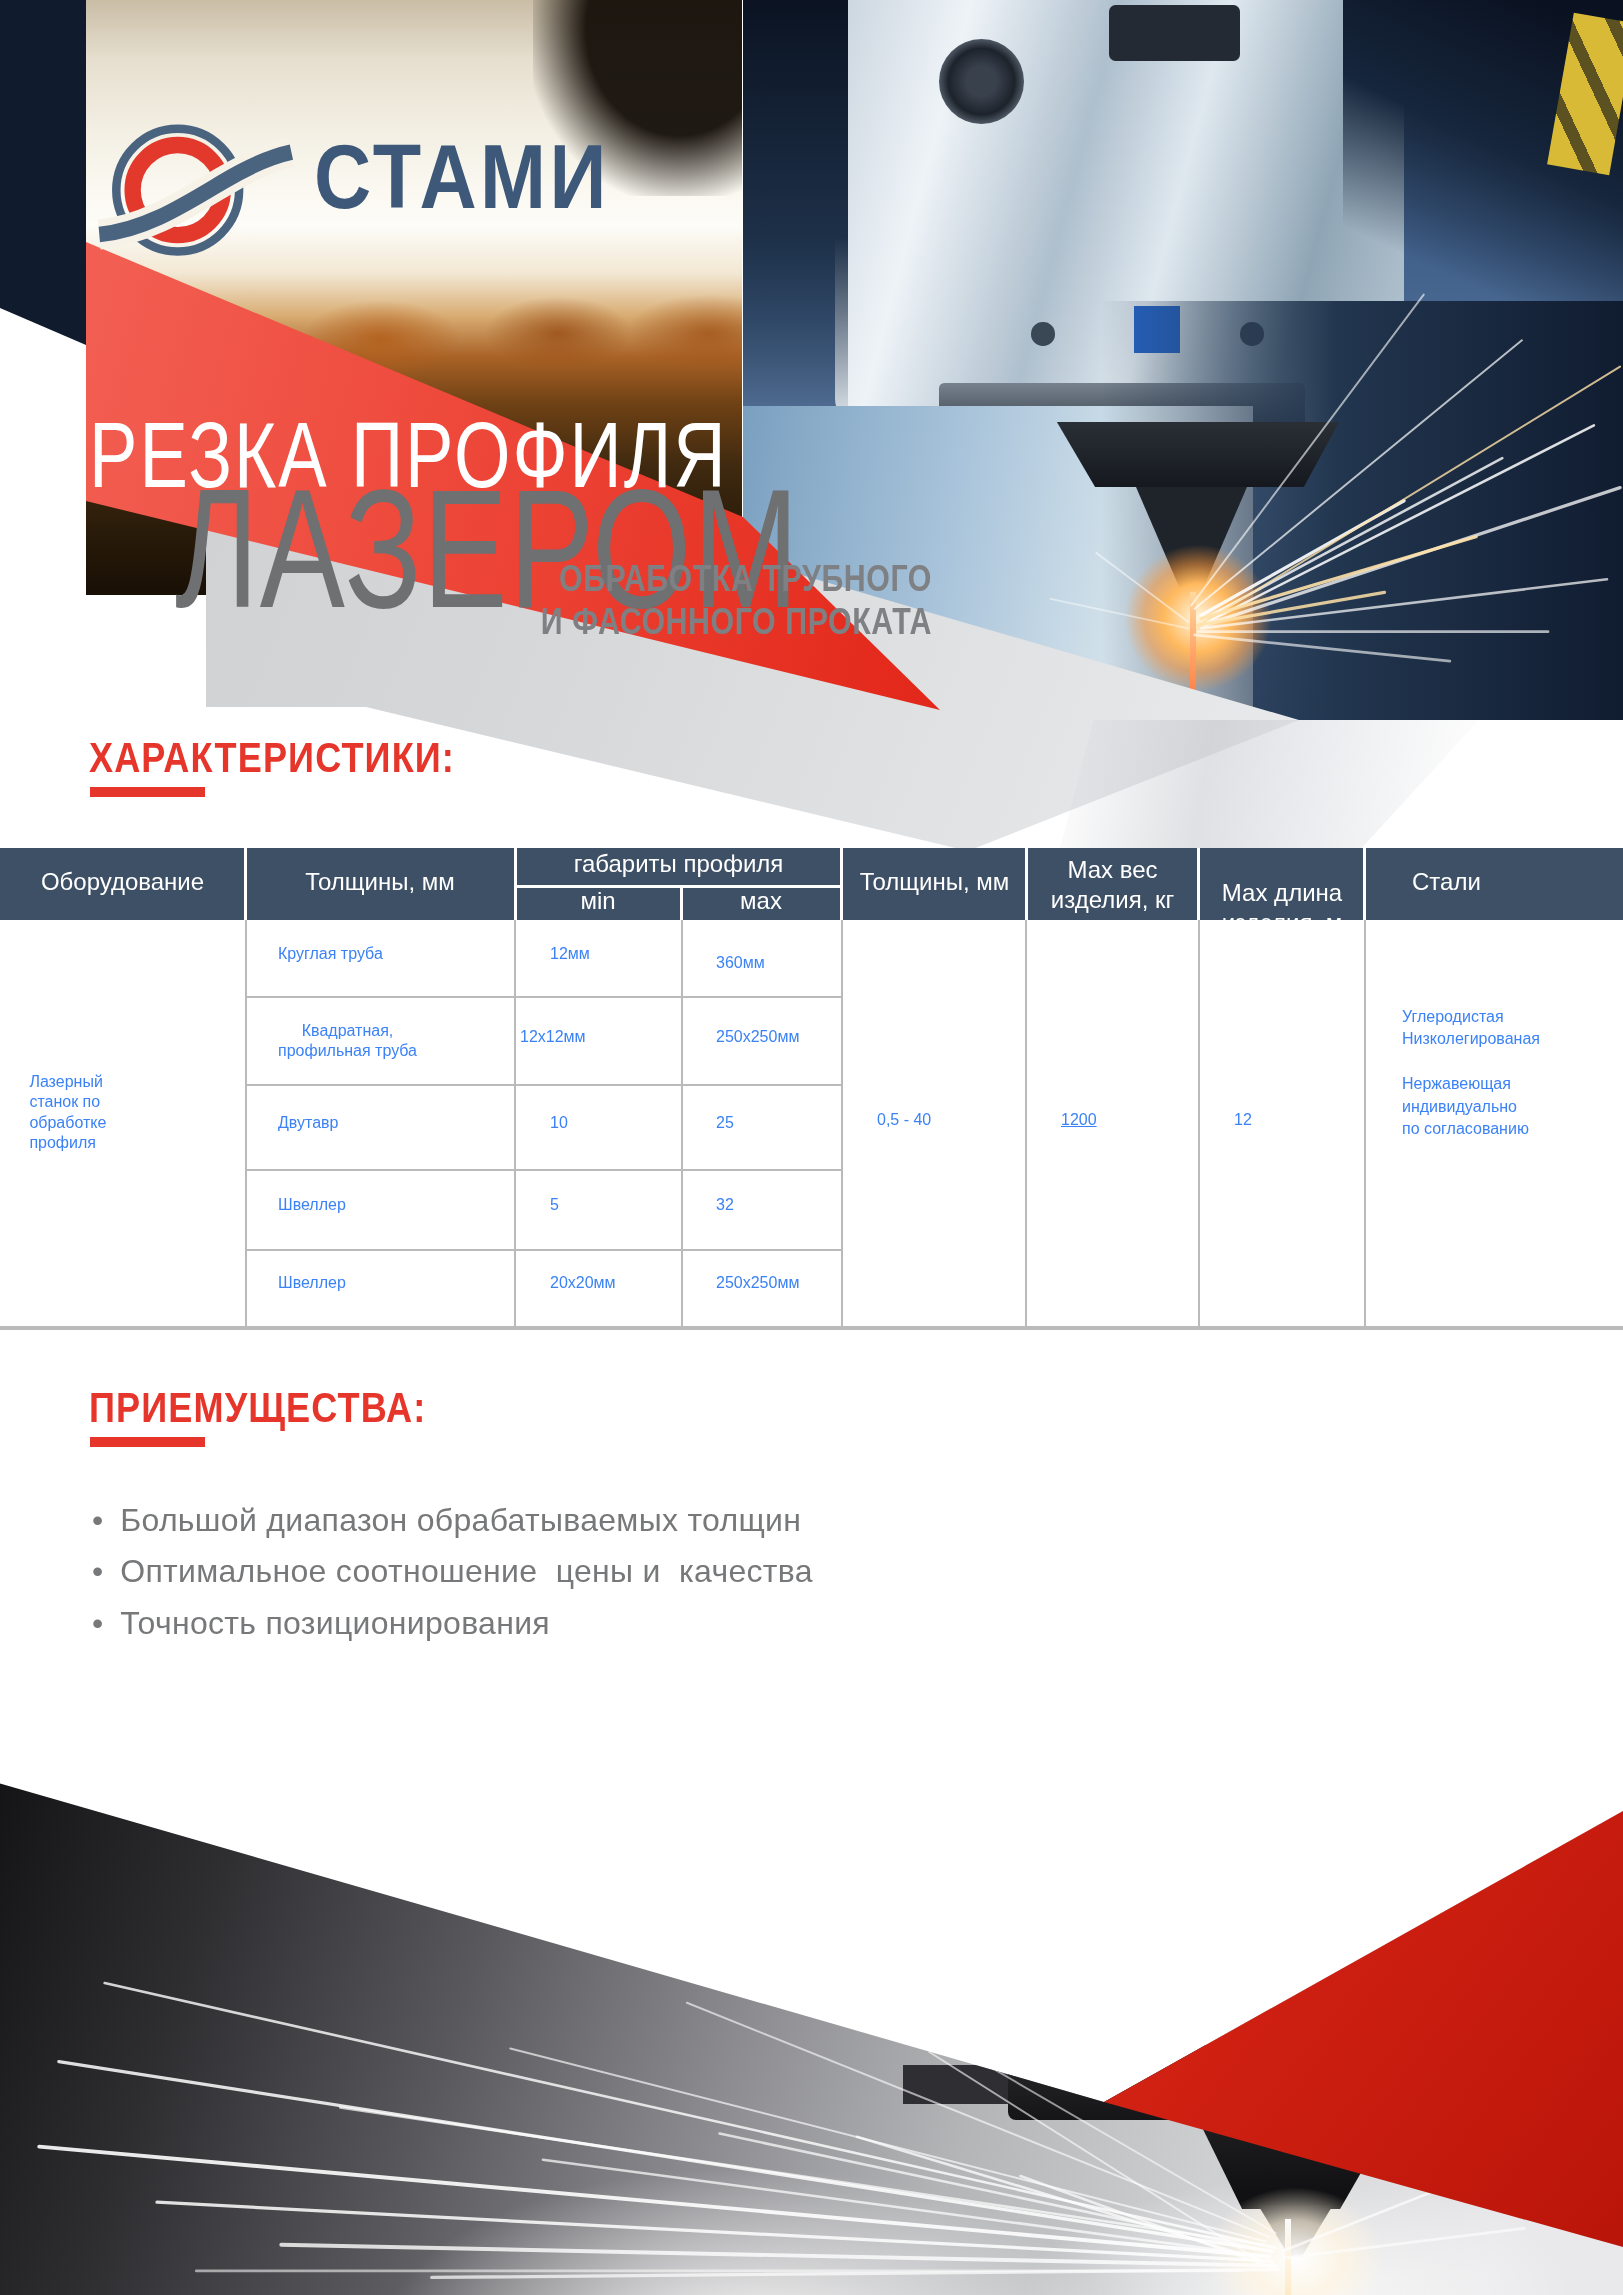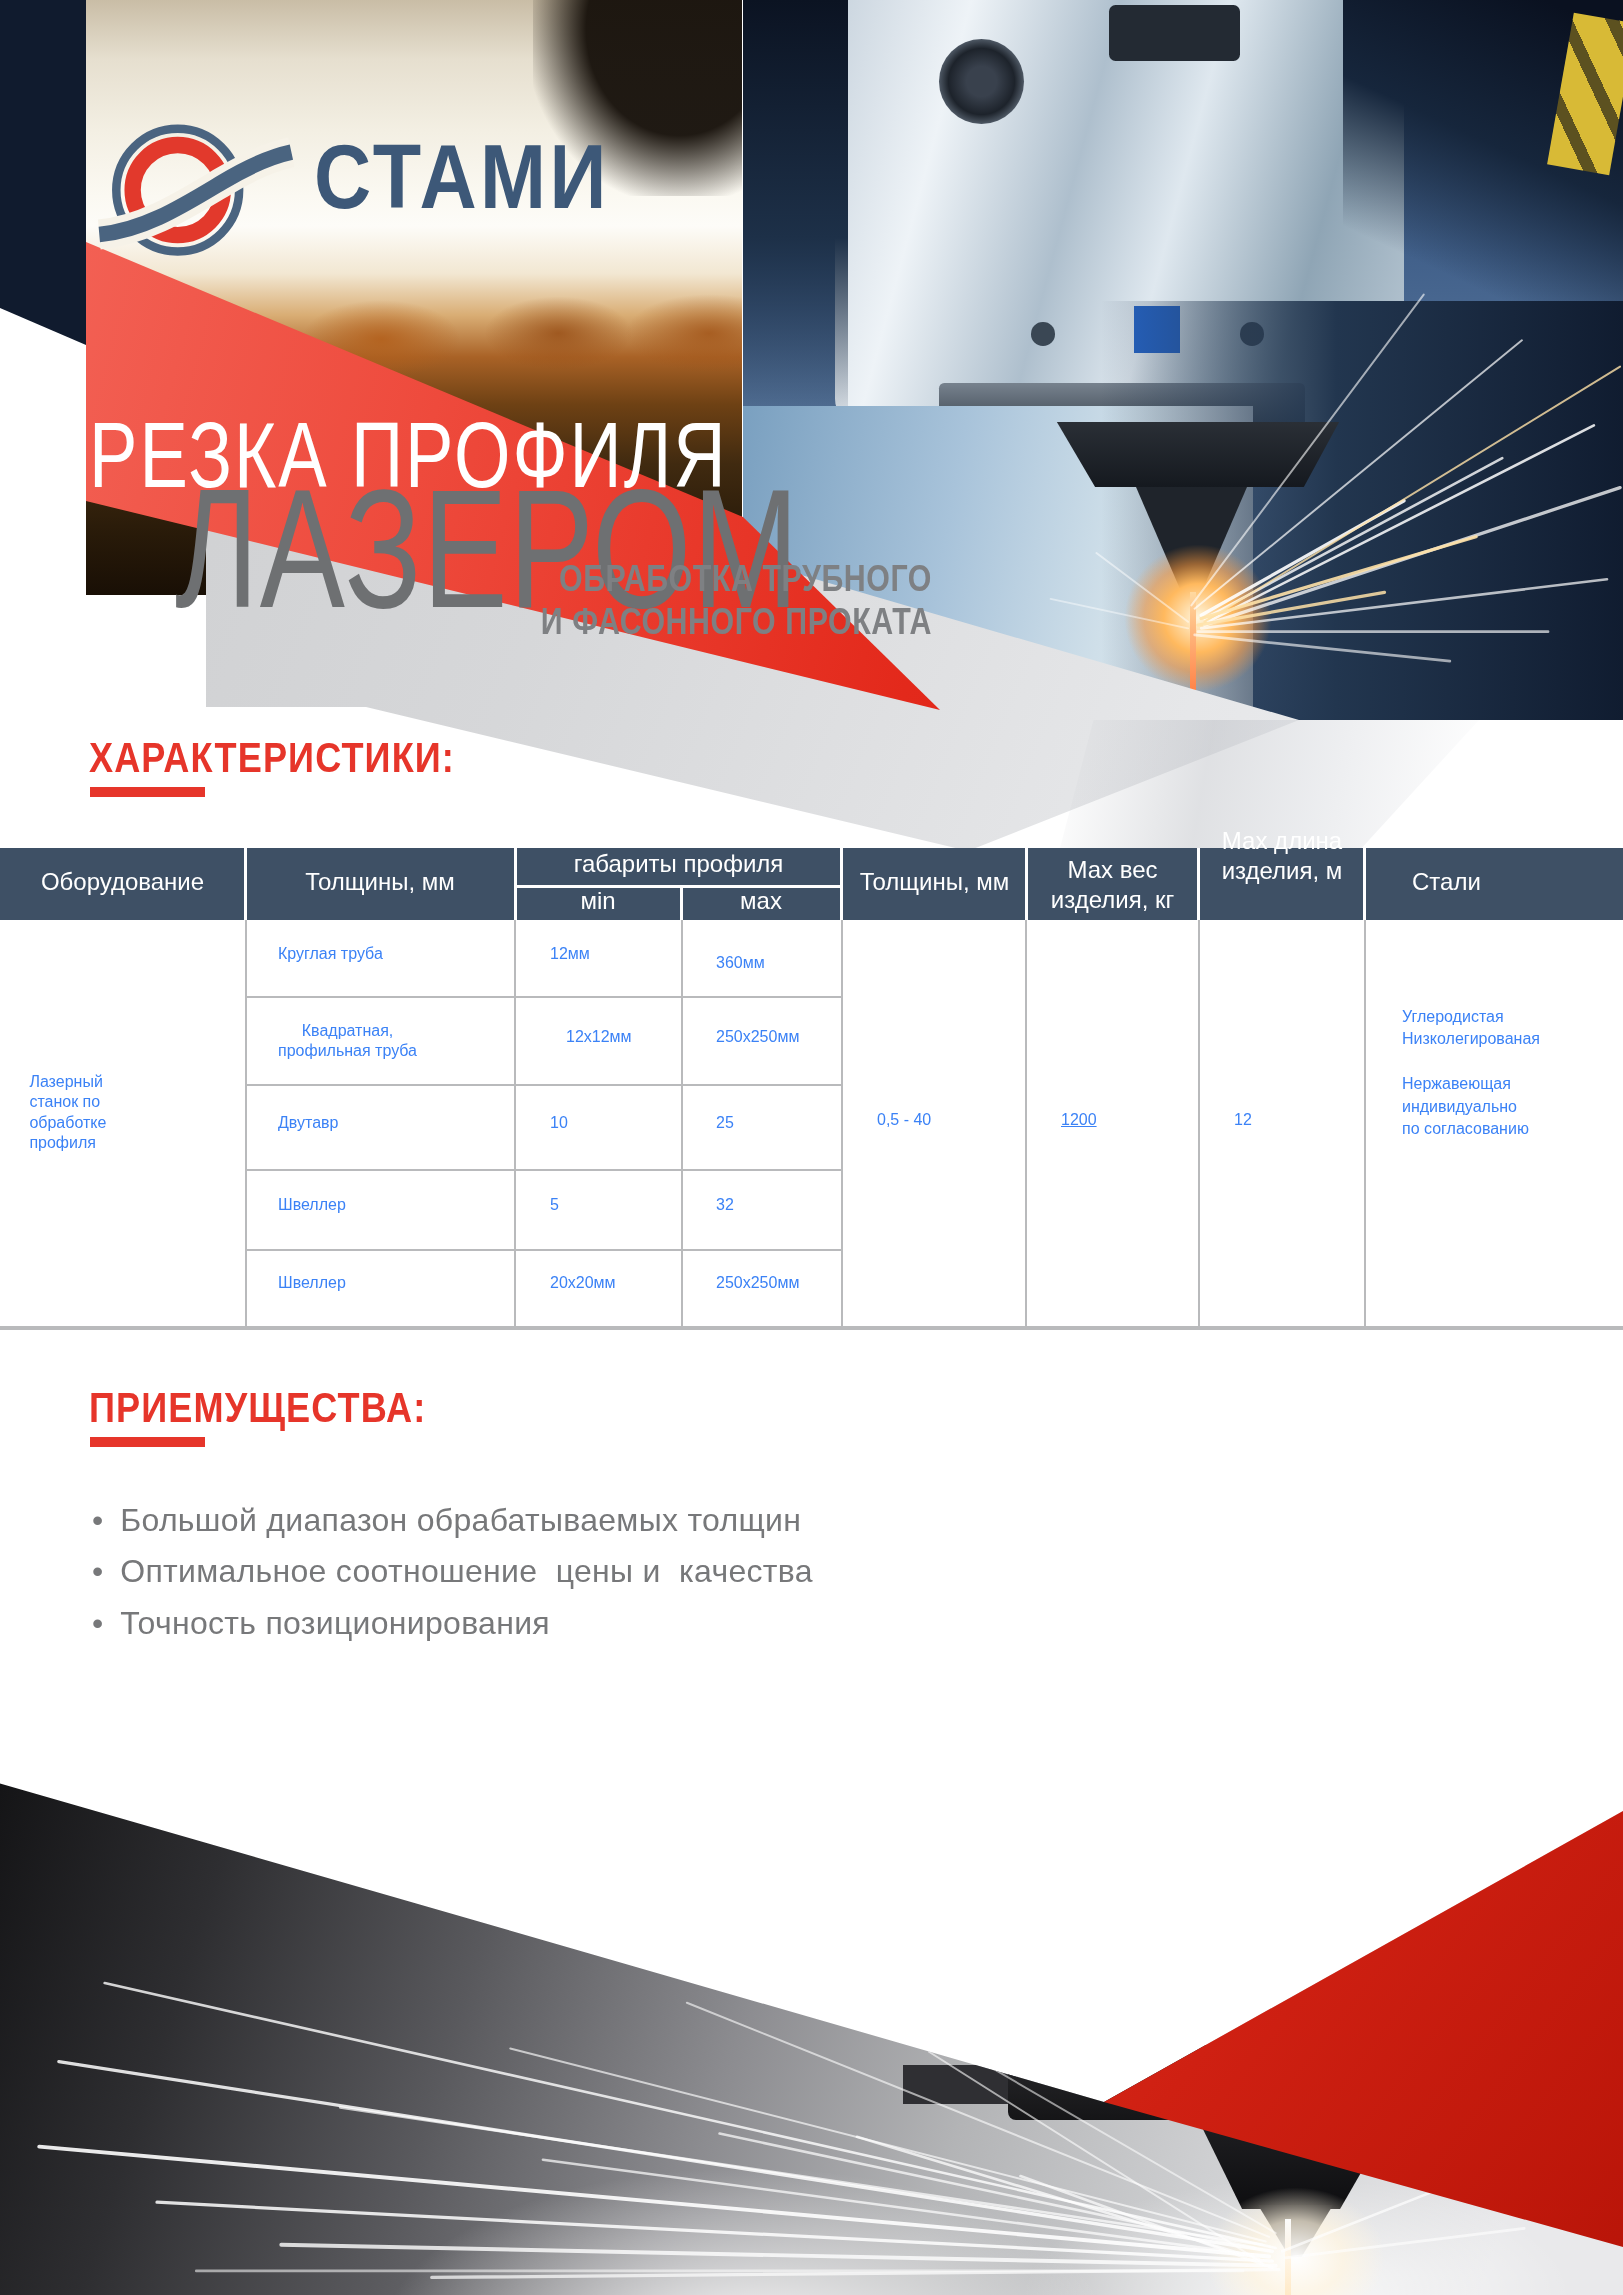--- a/index.html
+++ b/index.html
@@ -180,21 +180,21 @@
 
   <div class="abs tbl-head"></div>
   <div class="abs hd center" style="left:0;width:245px;top:870px;">Оборудование</div>
   <div class="abs hd center" style="left:245px;width:270px;top:870px;">Толщины, мм</div>
   <div class="abs hd center" style="left:515px;width:327px;top:852px;">габариты профиля</div>
   <div class="abs hd center" style="left:515px;width:166px;top:889px;">мin</div>
   <div class="abs hd center" style="left:681px;width:160px;top:889px;">мах</div>
   <div class="abs hd center" style="left:842px;width:185px;top:870px;">Толщины, мм</div>
   <div class="abs hd center" style="left:1026px;width:173px;top:855px;line-height:1.25;">Мах вес
 изделия, кг</div>
-  <div class="abs hd center" style="left:1199px;width:166px;top:826px;line-height:1.25;">Мах длина
+  <div class="abs hd center" style="left:1199px;width:166px;top:878px;line-height:1.25;">Мах длина
 изделия, м</div>
   <div class="abs hd" style="left:1400px;top:870px;margin-left:12px;">Стали</div>
 
   <div class="abs wv" style="left:244px;top:848px;height:72px;"></div>
   <div class="abs wv" style="left:514px;top:848px;height:72px;"></div>
   <div class="abs wv" style="left:680px;top:885px;height:35px;"></div>
   <div class="abs wv" style="left:840px;top:848px;height:72px;"></div>
   <div class="abs wv" style="left:1025px;top:848px;height:72px;"></div>
   <div class="abs wv" style="left:1197px;top:848px;height:72px;"></div>
   <div class="abs wv" style="left:1363px;top:848px;height:72px;"></div>
@@ -217,21 +217,21 @@
 станок по
 обработке
 профиля</div>
 
   <div class="abs cell" style="left:278px;top:944px;">Круглая труба</div>
   <div class="abs cell" style="left:550px;top:944px;">12мм</div>
   <div class="abs cell" style="left:716px;top:944px;margin-top:9px;">360мм</div>
 
   <div class="abs cell" style="left:278px;top:1021px;text-align:center;">Квадратная,
 профильная труба</div>
-  <div class="abs cell" style="left:566px;top:1027px;">12х12мм</div>
+  <div class="abs cell" style="left:520px;top:1027px;">12х12мм</div>
   <div class="abs cell" style="left:716px;top:1027px;">250х250мм</div>
 
   <div class="abs cell" style="left:278px;top:1113px;">Двутавр</div>
   <div class="abs cell" style="left:550px;top:1113px;">10</div>
   <div class="abs cell" style="left:716px;top:1113px;">25</div>
 
   <div class="abs cell" style="left:278px;top:1195px;">Швеллер</div>
   <div class="abs cell" style="left:550px;top:1195px;">5</div>
   <div class="abs cell" style="left:716px;top:1195px;">32</div>
 

